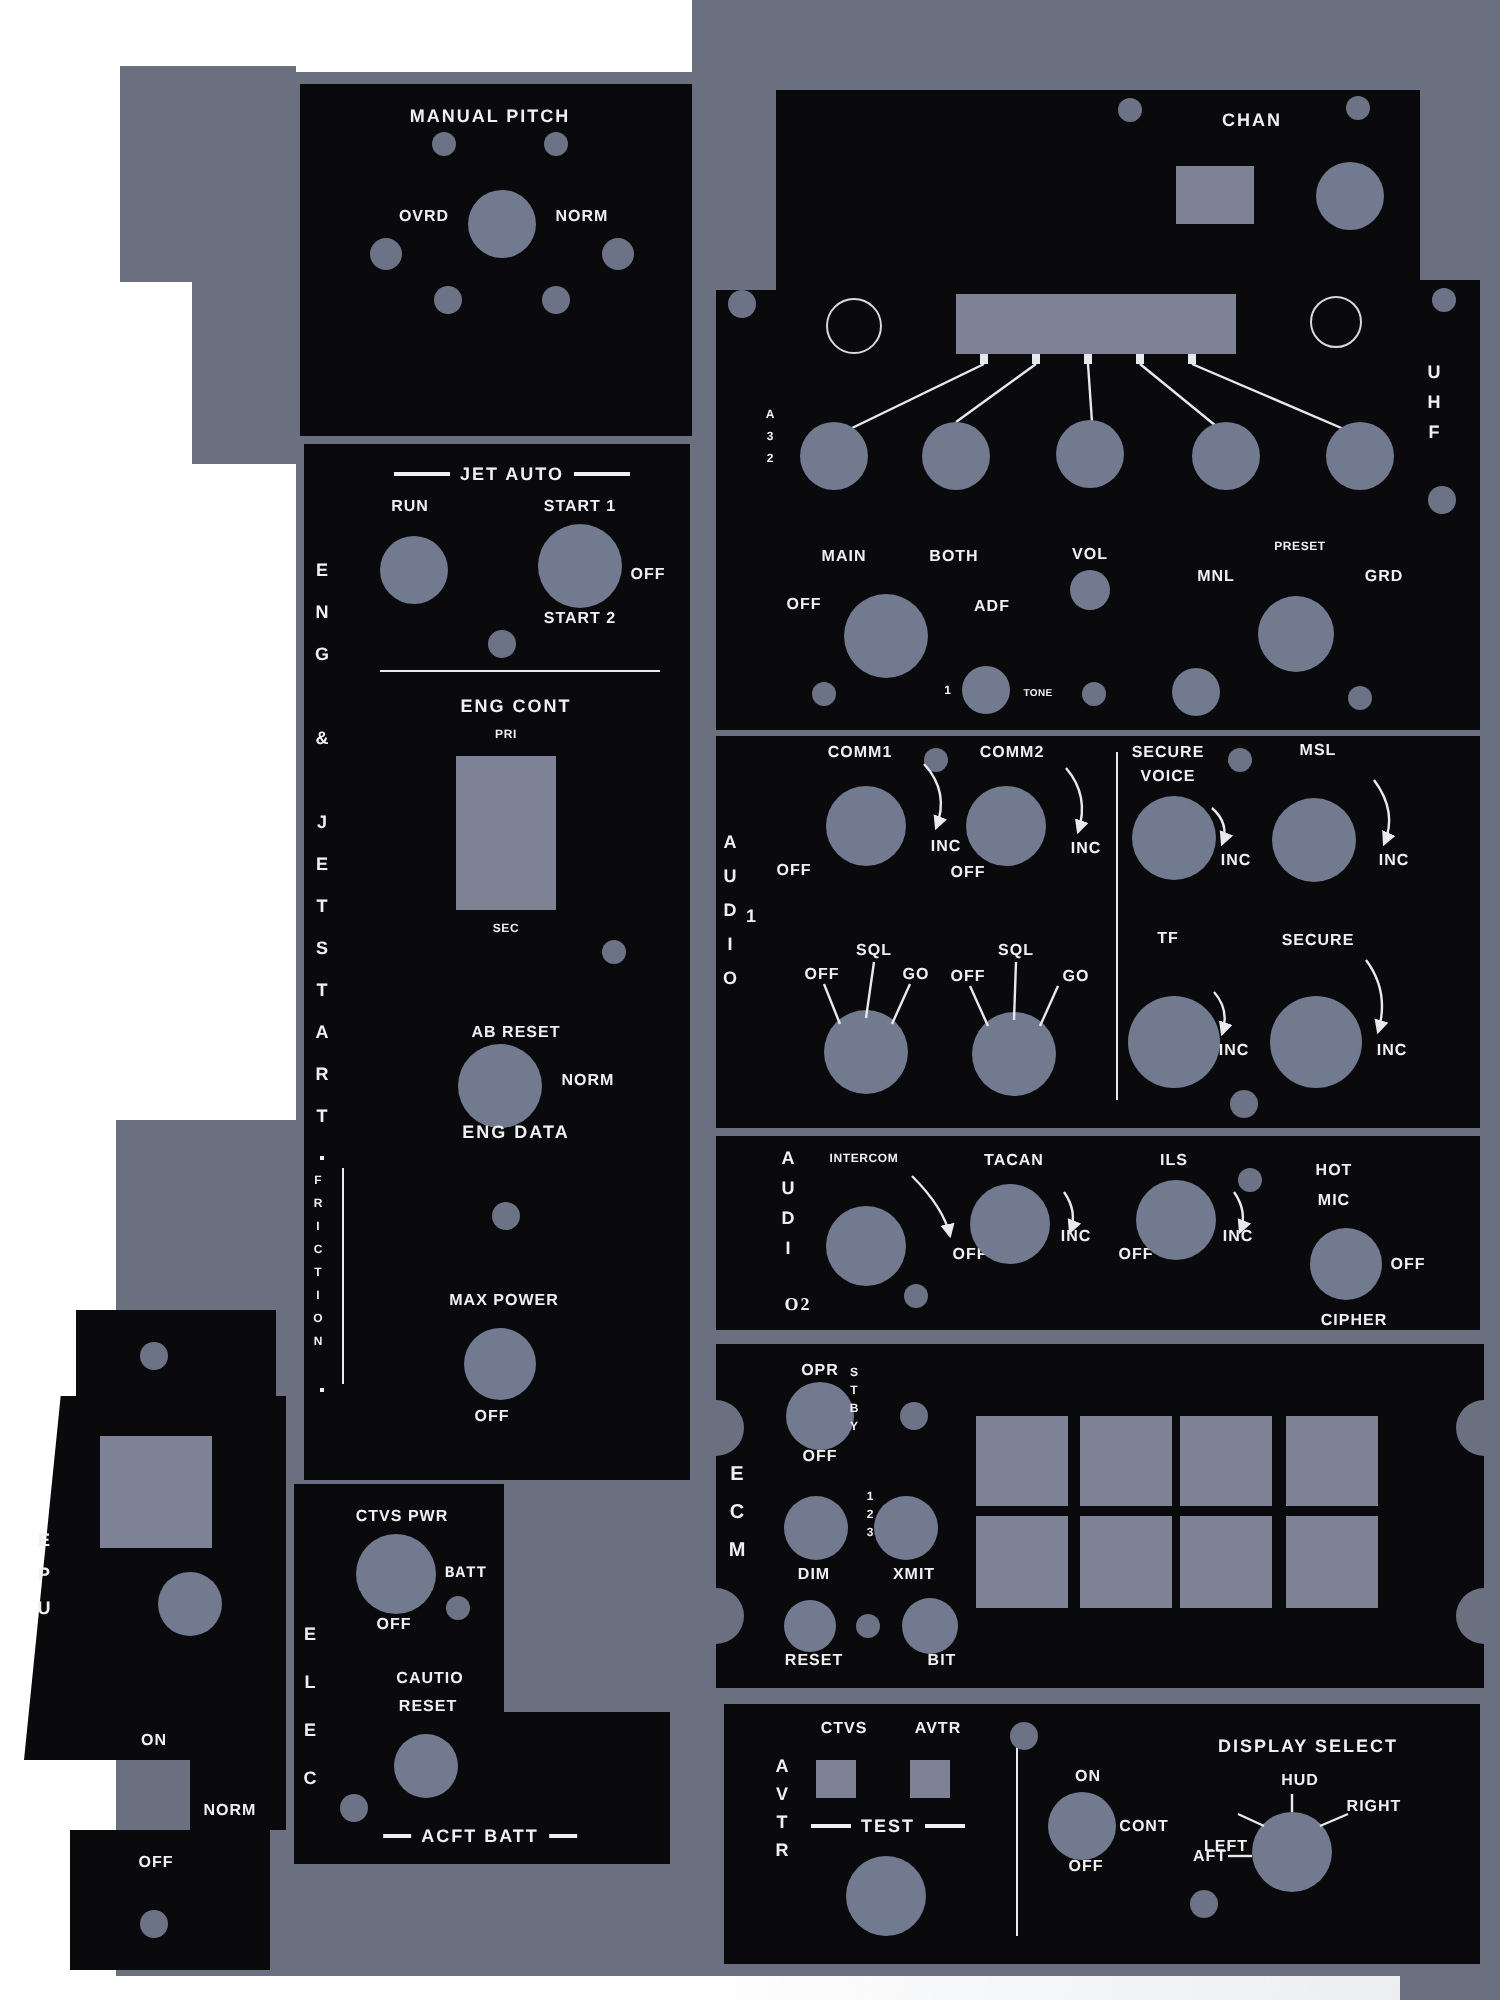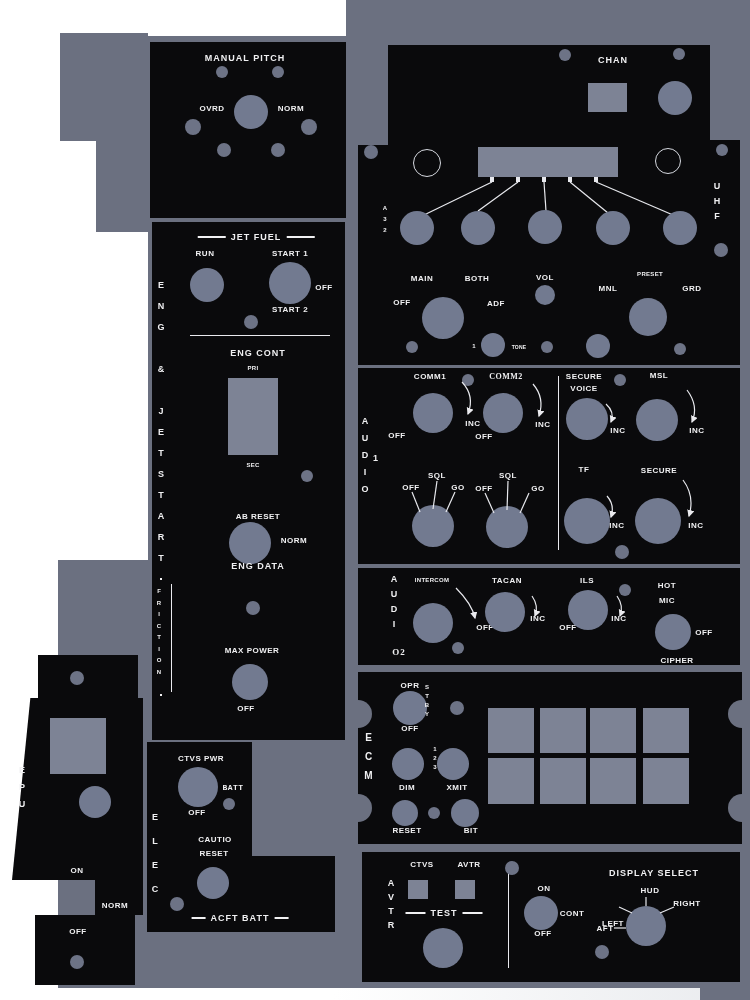--- a/index.html
+++ b/index.html
@@ -59,21 +59,21 @@
     <div class="hole" style="left:121px;top:101px;width:14px;height:14px;"></div>
     <div class="knob" style="left:84px;top:53px;width:34px;height:34px;"></div>
     <span class="lbl" style="left:62px;top:66px;">OVRD</span>
     <span class="lbl" style="left:141px;top:66px;">NORM</span>
   </div>
 
   
   <div class="panel" style="left:152px;top:222px;width:193px;height:518px;">
     <span class="vt" style="left:4px;top:58px;font-size:9px;letter-spacing:11px;">ENG &amp; JETSTART</span>
     <div class="hdr w28" style="left:104px;top:15px;">
-        <span>JET FUEL</span>
+        <span>JET AUTO</span>
       </div>
     <span class="lbl" style="left:53px;top:31px;">RUN</span>
     <div class="knob" style="left:38px;top:46px;width:34px;height:34px;"></div>
     <span class="lbl" style="left:138px;top:31px;">START 1</span>
     <div class="knob" style="left:117px;top:40px;width:42px;height:42px;"></div>
     <span class="lbl" style="left:172px;top:65px;">OFF</span>
     <span class="lbl" style="left:138px;top:87px;">START 2</span>
     <div class="hole" style="left:92px;top:93px;width:14px;height:14px;"></div>
     <div class="hline" style="left:38px;top:113px;width:140px;"></div>
 
@@ -96,21 +96,21 @@
 
     <span class="lbl" style="left:100px;top:428px;">MAX POWER</span>
     <div class="knob" style="left:80px;top:442px;width:36px;height:36px;"></div>
     <span class="lbl" style="left:94px;top:486px;">OFF</span>
   </div>
 
   
   <div class="panel" style="left:358px;top:45px;width:382px;height:320px;clip-path:polygon(30px 0,352px 0,352px 95px,382px 95px,382px 320px,0 320px,0 100px,30px 100px);">
     <div class="hole" style="left:201px;top:4px;width:12px;height:12px;"></div>
     <div class="hole" style="left:315px;top:3px;width:12px;height:12px;"></div>
-    <span class="lbl s9" style="left:255px;top:15px;text-align:center;">CHAN</span>
+    <span class="lbl s9" style="left:268px;top:15px;text-align:center;">CHAN</span>
     <div class="win" style="left:230px;top:38px;width:39px;height:29px;"></div>
     <div class="knob" style="left:300px;top:36px;width:34px;height:34px;"></div>
     <div class="hole" style="left:358px;top:99px;width:12px;height:12px;"></div>
 
     <div class="hole" style="left:6px;top:100px;width:14px;height:14px;"></div>
     <div class="ring" style="left:55px;top:104px;width:26px;height:26px;"></div>
     <div class="win" style="left:120px;top:102px;width:140px;height:30px;"></div>
     <div class="ring" style="left:297px;top:103px;width:24px;height:24px;"></div>
 
     <svg class="ov" width="382" height="320">
@@ -156,21 +156,21 @@
     <span class="vt" style="left:354px;top:136px;font-size:9px;letter-spacing:5px;">UHF</span>
   </div>
 
   
   <div class="panel" style="left:358px;top:368px;width:382px;height:196px;">
     <span class="vt" style="left:2px;top:48px;font-size:9px;letter-spacing:7px;">AUDIO</span>
     <span class="lbl s9" style="left:18px;top:90px;">1</span>
     <div class="vline" style="left:200px;top:8px;height:174px;"></div>
 
     <span class="lbl" style="left:72px;top:8px;">COMM1</span>
-    <span class="lbl" style="left:148px;top:8px;font-family:Liberation Serif, serif;">COMM2</span>
+    <span class="lbl" style="left:148px;top:8px;">COMM2</span>
     <div class="hole" style="left:104px;top:6px;width:12px;height:12px;"></div>
     <div class="knob" style="left:55px;top:25px;width:40px;height:40px;"></div>
     <div class="knob" style="left:125px;top:25px;width:40px;height:40px;"></div>
     <span class="lbl" style="left:115px;top:55px;">INC</span>
     <span class="lbl" style="left:39px;top:67px;">OFF</span>
     <span class="lbl" style="left:126px;top:68px;">OFF</span>
     <span class="lbl" style="left:185px;top:56px;">INC</span>
 
     <span class="lbl" style="left:226px;top:8px;">SECURE</span>
     <span class="lbl" style="left:226px;top:20px;">VOICE</span>

